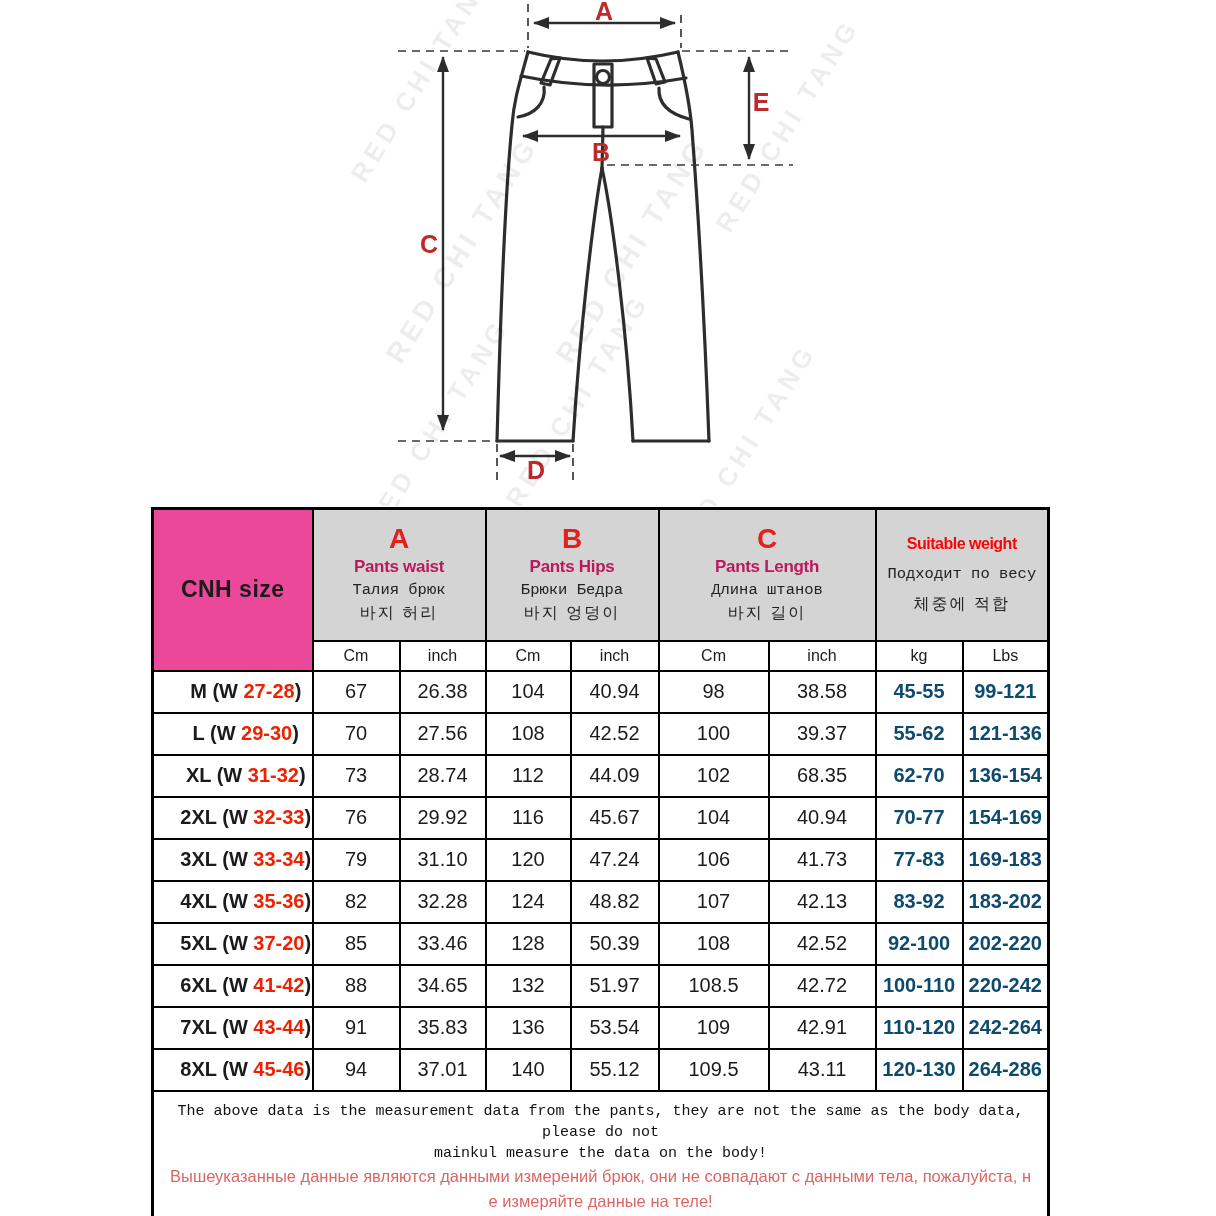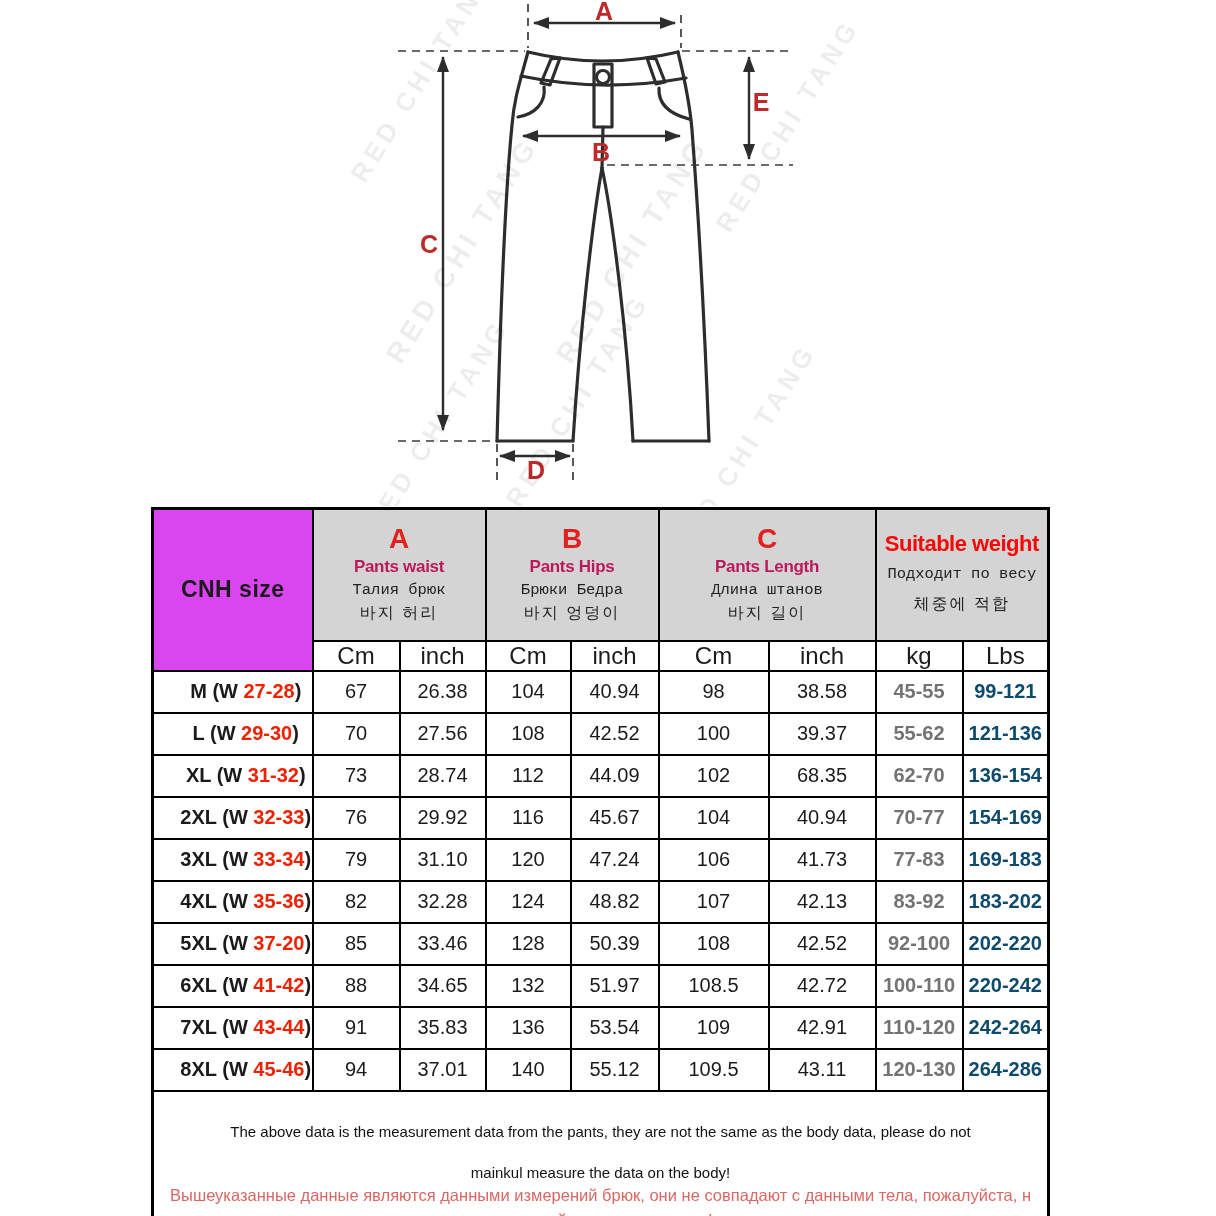--- a/index.html
+++ b/index.html
@@ -12,39 +12,39 @@
   svg.diagram { position:absolute; top:0; left:0; }
 
   
   table.size-chart {
     position:absolute; left:151px; top:507px; width:898px;
     border-collapse:collapse; table-layout:fixed;
     border:3px solid #000;
   }
   table.size-chart td { border:2px solid #000; text-align:center; vertical-align:middle; overflow:hidden; }
 
-  td.corner { background:#d946ef; font-weight:bold; font-size:23px; letter-spacing:0.5px; }
+  td.corner { background:#ec4899; font-weight:bold; font-size:23px; letter-spacing:0.5px; }
 
   td.ghead { background:#d4d4d4; height:132px; padding:6px 0 8px; }
   .gletter { font-size:28px; font-weight:bold; color:#e2211e; line-height:32px; }
-  .gtitle  { font-size:22px; font-weight:bold; color:#fb0607; line-height:30px; letter-spacing:-0.5px; }
+  .gtitle  { font-size:16px; font-weight:bold; color:#fb0607; line-height:30px; letter-spacing:-0.5px; }
   .gen  { font-size:17px; font-weight:bold; color:#be185d; line-height:24px; letter-spacing:-0.3px; }
   .gru  { font-size:15.5px; color:#222; line-height:22px;font-family:Liberation Mono, monospace; }
   .gko  { font-size:16px; color:#222; line-height:24px; letter-spacing:2px; }
 
-  tr.units td { height:30px; font-size:24px; background:#fff; }
+  tr.units td { height:30px; font-size:16px; background:#fff; }
 
   tr.drow td { height:42px; font-size:20px; background:#fff; }
   td.szc { background:#ffff00; font-size:17px; font-weight:bold;padding-left:26px; }
   .szr { color:#ee2100; }
-  td.kg  { color:#737373; font-weight:bold; font-size:19px; }
+  td.kg  { color:#0c4a6e; font-weight:bold; font-size:19px; }
   td.lbs { color:#0c4a6e; font-weight:bold; font-size:19px; }
 
   td.notes { padding:9px 8px 6px; background:#fff; }
-  .note-en { font-family:Liberation Sans, sans-serif; font-size:15px; line-height:21px; color:#111;margin-top:20px; }
+  .note-en { font-family:Liberation Mono, monospace; font-size:15px; line-height:21px; color:#111; }
   .note-ru { font-size:16.5px; line-height:25px; color:#da6764; }
   .note-ko { font-family:"DejaVu Sans Mono","Liberation Mono",monospace; font-size:15px; line-height:23px; color:#111; letter-spacing:1px; }
 </style>
 </head>
 <body>
 
 <div class="stage">
 
   <svg class="diagram" width="1216" height="506" viewBox="0 0 1216 506" xmlns="http://www.w3.org/2000/svg">
     <defs>

